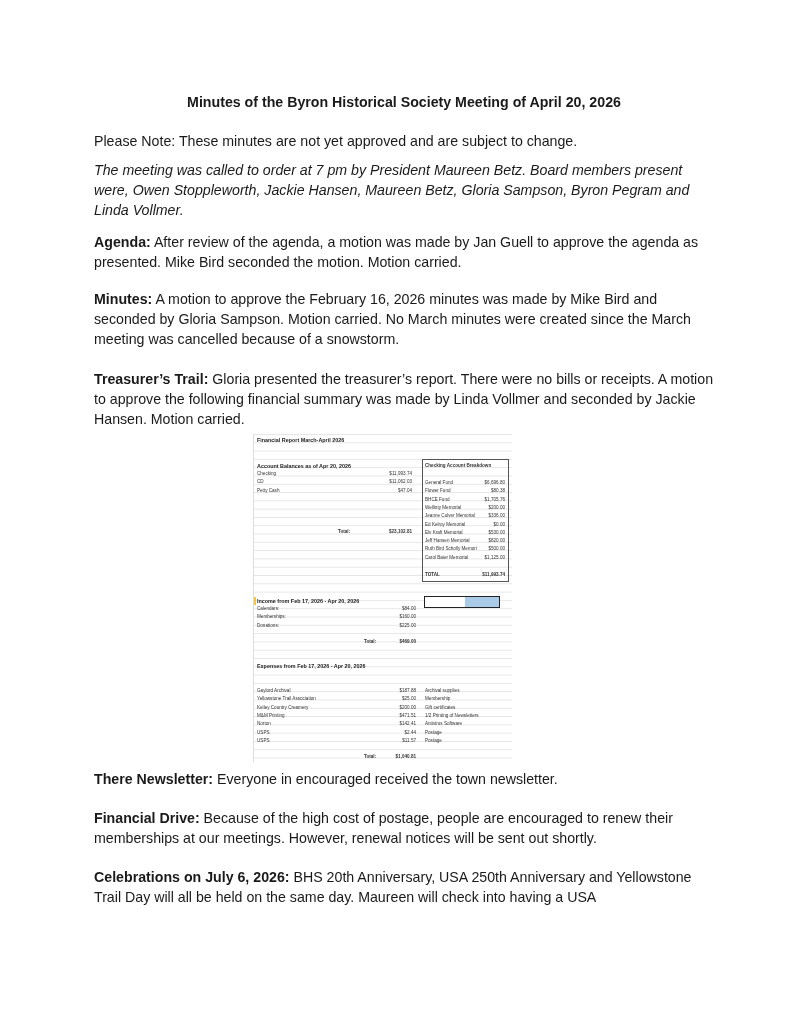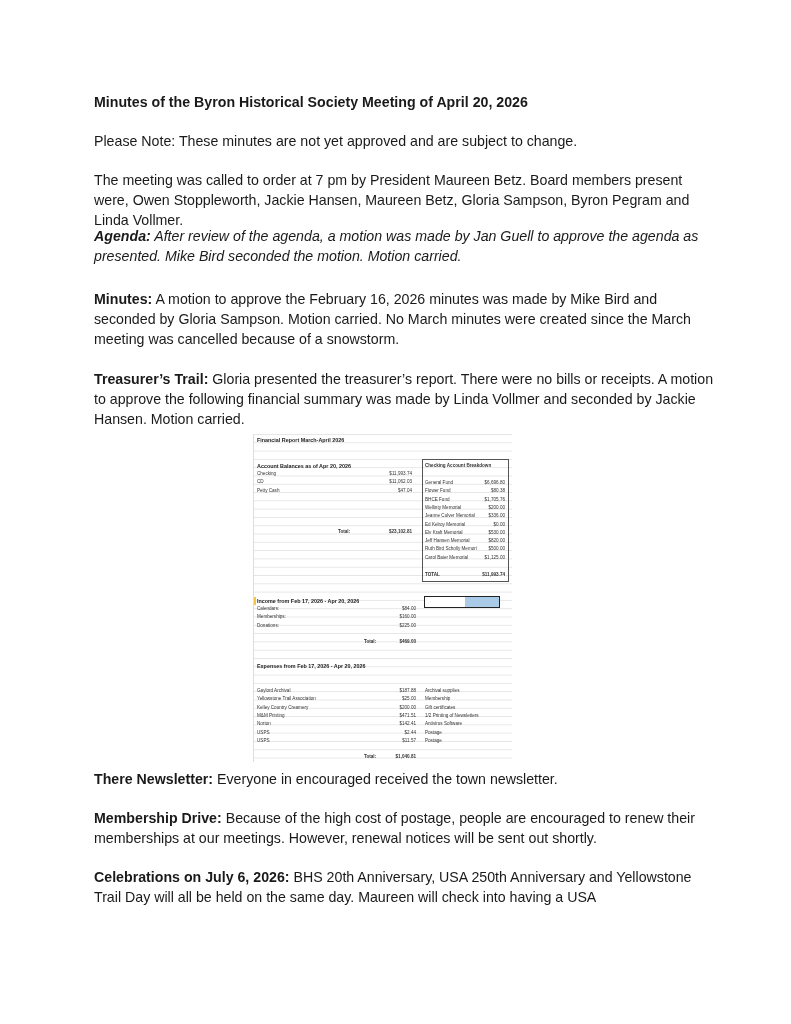--- a/index.html
+++ b/index.html
@@ -1,20 +1,20 @@
 <!DOCTYPE html>
 <html><head>
 <meta charset="utf-8">
 <style>
   html, body { margin: 0; padding: 0; background: #ffffff; }
   body { width: 791px; height: 1024px; position: relative; overflow: hidden;
          font-family: "Liberation Sans", sans-serif; color: #1a1a1a; }
   .page { position: absolute; left: 94px; top: 0; width: 620px; }
   .p { position: absolute; left: 0; width: 620px; font-size: 14.2px; line-height: 20px; margin: 0; }
-  .b { font-weight: bold; }
+  .b { font-weight: bold; text-align: center; }
   
   .sheet { position: absolute; left: 253px; top: 434px; width: 258px; height: 328px;
            background: #fff; font-family: "Liberation Sans", sans-serif; color: #333;
            font-size: 4.6px; line-height: 8.3px; overflow: hidden;
            background-image:
              linear-gradient(to bottom, #e6e6e6 0.5px, transparent 0.5px),
              linear-gradient(to right, #e6e6e6 0.5px, transparent 0.5px);
            background-size: 100% 8.3px, 42px 100%;
            border-left: 1px solid #ddd; }
   .sheet .row { position: absolute; white-space: nowrap; }
@@ -26,31 +26,31 @@
             border: 1.5px solid #222; background: #fff; }
   .selbox .fill { position: absolute; right: 0; top: 0; width: 34px; height: 100%; background: #a9cbe8; }
   .accent { position: absolute; left: 0; width: 2px; height: 8px; background: #f4c542; }
 </style>
 </head>
 <body>
 
 <div class="page">
   <p class="p b" style="top:92px;">Minutes of the Byron Historical Society Meeting of April 20, 2026</p>
   <p class="p" style="top:131px;">Please Note: These minutes are not yet approved and are subject to change.</p>
-  <p class="p" style="top:170px;">The meeting was called to order at 7 pm by President Maureen Betz. Board members present were, Owen Stoppleworth, Jackie Hansen, Maureen Betz, Gloria Sampson, Byron Pegram and Linda Vollmer.</p>
+  <p class="p" style="top:160px;font-style:italic;">The meeting was called to order at 7 pm by President Maureen Betz. Board members present were, Owen Stoppleworth, Jackie Hansen, Maureen Betz, Gloria Sampson, Byron Pegram and Linda Vollmer.</p>
 
-  <p class="p" style="top:226px;font-style:italic;"><span class="b">Agenda:</span><span> After review of the agenda, a motion was made by Jan Guell to approve the agenda as presented. Mike Bird seconded the motion. Motion carried.</span></p>
+  <p class="p" style="top:232px;"><span class="b">Agenda:</span><span> After review of the agenda, a motion was made by Jan Guell to approve the agenda as presented. Mike Bird seconded the motion. Motion carried.</span></p>
 
   <p class="p" style="top:289px;"><span class="b">Minutes:</span><span> A motion to approve the February 16, 2026 minutes was made by Mike Bird and seconded by Gloria Sampson. Motion carried. No March minutes were created since the March meeting was cancelled because of a snowstorm.</span></p>
 
   <p class="p" style="top:369px;"><span class="b">Treasurer’s Trail:</span><span> Gloria presented the treasurer’s report. There were no bills or receipts. A motion to approve the following financial summary was made by Linda Vollmer and seconded by Jackie Hansen. Motion carried.</span></p>
 
   <p class="p" style="top:769px;"><span class="b">There Newsletter:</span><span> Everyone in encouraged received the town newsletter.</span></p>
 
-  <p class="p" style="top:808px;"><span class="b">Membership Drive:</span><span>  Because of the high cost of postage, people are encouraged to renew their memberships at our meetings. However, renewal notices will be sent out shortly.</span></p>
+  <p class="p" style="top:808px;"><span class="b">Financial Drive:</span><span>  Because of the high cost of postage, people are encouraged to renew their memberships at our meetings. However, renewal notices will be sent out shortly.</span></p>
 
   <p class="p" style="top:867px;"><span class="b">Celebrations on July 6, 2026:</span><span> BHS 20th Anniversary, USA 250th Anniversary and Yellowstone Trail Day will all be held on the same day. Maureen will check into having a USA</span></p>
 </div>
 
 <div class="sheet">
   <div class="row hd" style="left:3px;top:2px;">Financial Report March-April 2026</div>
 
   <div class="row hd" style="left:3px;top:28px;">Account Balances as of Apr 20, 2026</div>
   <div id="balances">
       <div class="row" style="left: 3px; top: 36px;">Checking</div>

